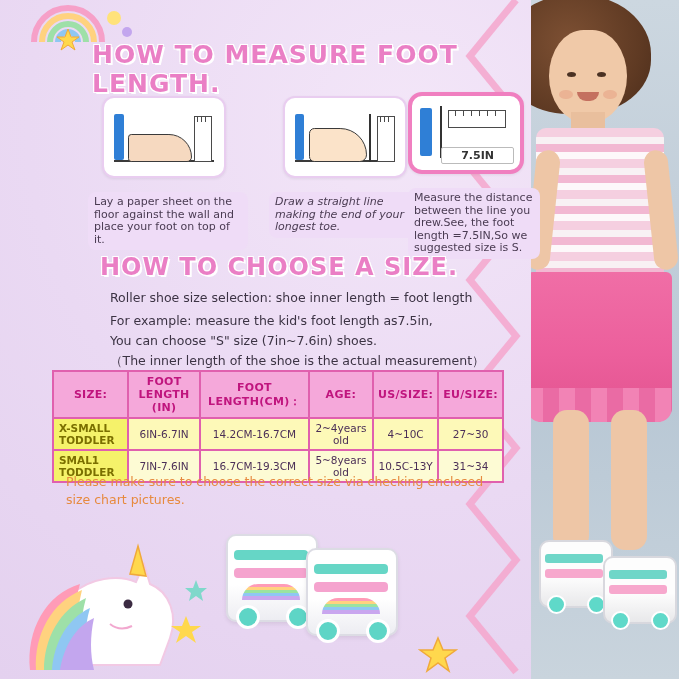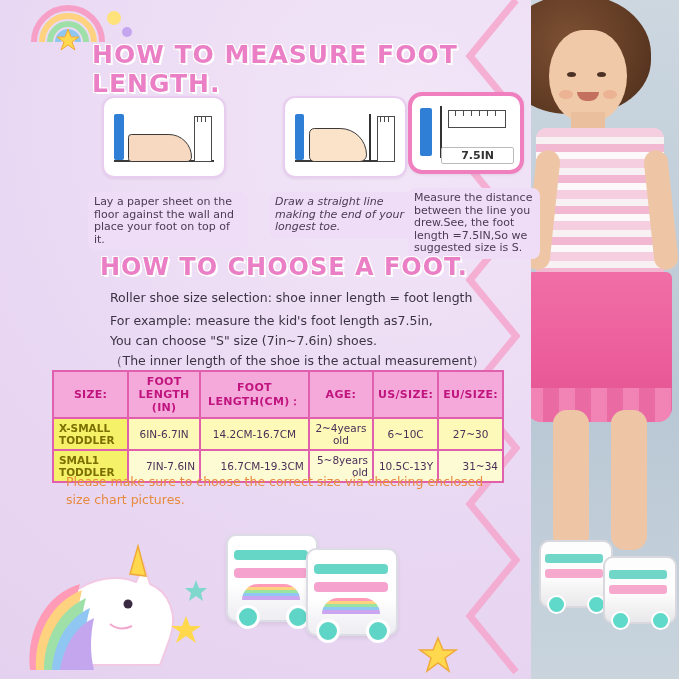--- a/index.html
+++ b/index.html
@@ -100,21 +100,21 @@
   table.size{
     position:absolute;left:52px;top:370px;border-collapse:collapse;width:452px;
     font-size:10.5px;
   }
   table.size th,table.size td{
     border:2px solid #e060ae;padding:3px 4px;text-align:center;color:#4b2f57;
   }
   table.size thead th{background:#f5a8da;color:#c0157e;font-weight:bold;font-size:11px;letter-spacing:.3px;}
   table.size td.rowhead{background:#f5f26a;color:#7a6f00;font-weight:bold;text-align:left;padding-left:5px;}
   table.size td{background:#fdf9b8;}
-  table.size td.alt{background:#fdfbd4;text-align:right;}
+  table.size td.alt{background:#fdfbd4;}
 
   .note{position:absolute;left:58px;top:473px;width:440px;font-size:12.5px;color:#e78a3f;line-height:18px;margin-left:8px;}
 
   
   .unicorn{position:absolute;left:10px;top:520px;width:200px;height:150px;}
 
   
   .skate{
     position:absolute;width:88px;height:84px;border-radius:10px;
     background:linear-gradient(180deg,#ffffff 0 58%,#ededf2 100%);
@@ -220,21 +220,21 @@
             <i style="left:22px"></i>
             <i style="left:30px"></i>
             <i style="left:38px"></i>
             <i style="left:46px"></i>
         </div>
         <div class="badge">7.5IN</div>
       </div>
       <div class="cap" style="width:120px;">Measure the distance between the line you drew.See, the foot length =7.5IN,So we suggested size is S.</div>
     </div>
 
-    <h1 class="title" id="title-choose">HOW TO CHOOSE A FOOT.</h1>
+    <h1 class="title" id="title-choose">HOW TO CHOOSE A SIZE.</h1>
 
     <div class="para" style="top:288px;">Roller shoe size selection: shoe inner length = foot length</div>
     <div class="para" style="top:311px;">For example: measure the kid's foot length as7.5in,</div>
     <div class="para" style="top:331px;">You can choose "S" size (7in~7.6in) shoes.</div>
     <div class="para" style="top:351px;">（The inner length of the shoe is the actual measurement）</div>
 
     <table class="size">
       <thead>
         <tr>
           <th>SIZE:</th>
@@ -244,21 +244,21 @@
           <th>US/SIZE:</th>
           <th>EU/SIZE:</th>
         </tr>
       </thead>
       <tbody>
         <tr>
           <td class="rowhead">X-SMALL TODDLER</td>
           <td>6IN-6.7IN</td>
           <td>14.2CM-16.7CM</td>
           <td>2~4years old</td>
-          <td>6~10C</td>
+          <td>4~10C</td>
           <td>27~30</td>
         </tr>
         <tr>
           <td class="rowhead">SMAL1 TODDLER</td>
           <td class="alt">7IN-7.6IN</td>
           <td class="alt">16.7CM-19.3CM</td>
           <td class="alt">5~8years old</td>
           <td class="alt">10.5C-13Y</td>
           <td class="alt">31~34</td>
         </tr>

